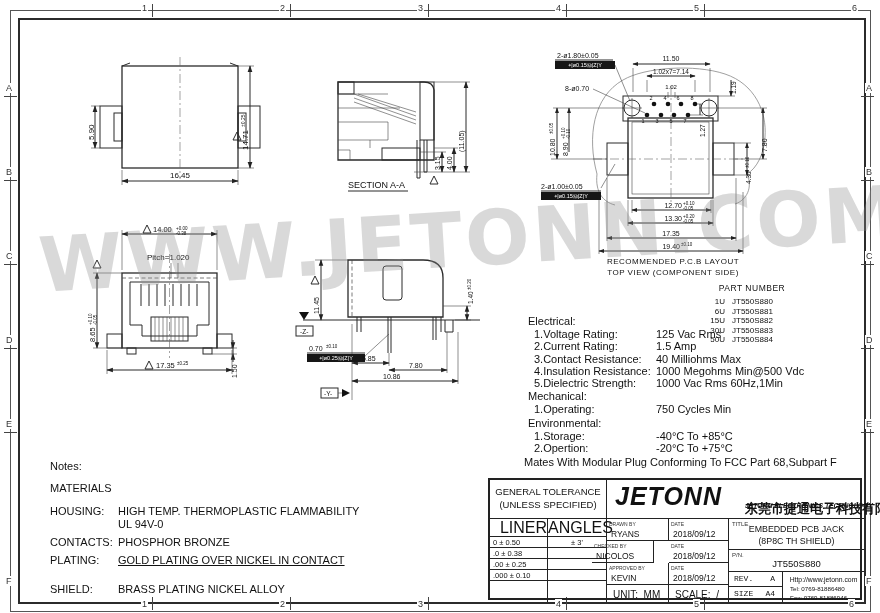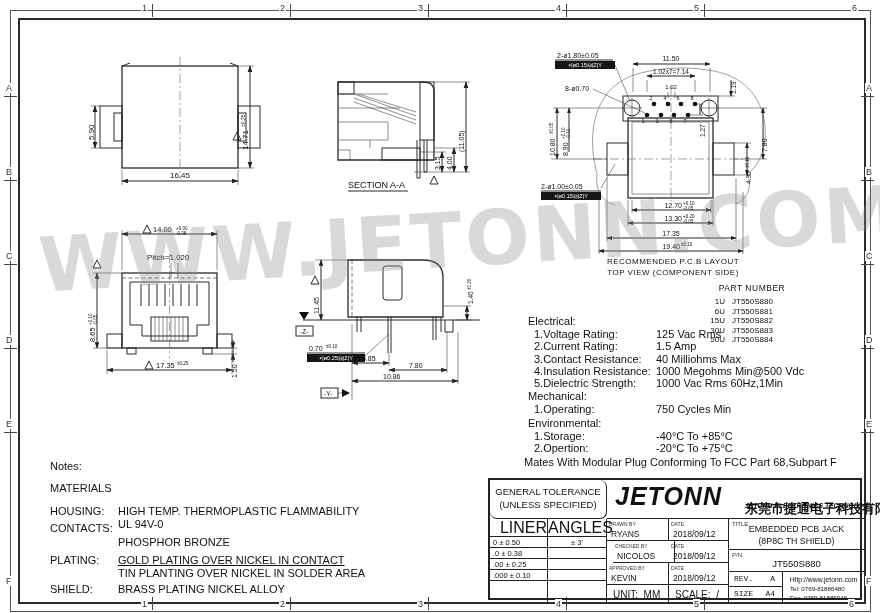--- a/index.html
+++ b/index.html
@@ -494,32 +494,31 @@
       </div>
   </div>
   <div class="abs" style="left:524px;top:456px;font-size:11px;">Mates With Modular Plug Conforming To FCC Part 68,Subpart F</div>
 
   <div class="abs" style="left:50px;top:460px;width:430px;height:138px;">
     <div class="notes-label" style="top:0;">Notes:</div>
     <div class="notes-label" style="top:22px;">MATERIALS</div>
     <div class="notes-label" style="top:45px;">HOUSING:</div>
     <div class="notes-val" style="top:45px;">HIGH TEMP. THERMOPLASTIC FLAMMABILITY</div>
     <div class="notes-val" style="top:58px;">UL 94V-0</div>
-    <div class="notes-label" style="top:62px;">CONTACTS:</div>
+    <div class="notes-label" style="top:76px;">CONTACTS:</div>
     <div class="notes-val" style="top:76px;">PHOSPHOR BRONZE</div>
     <div class="notes-label" style="top:94px;">PLATING:</div>
     <div class="notes-val" style="top:94px;text-decoration:underline;">GOLD PLATING OVER NICKEL IN CONTACT</div>
-    <div class="notes-val" style="top:107px;">TIN PLANTING OVER NICKEL IN SOLDER AREA</div>
     <div class="notes-label" style="top:123px;">SHIELD:</div>
     <div class="notes-val" style="top:123px;">BRASS PLATING NICKEL ALLOY</div>
   </div>
 
   <div class="tb tb-border" style="left:488px;top:478px;width:374px;height:122px;">
 
-    <div class="cell br bb tol-head" style="left:0;top:0;width:117px;height:39px;border-radius:7px;">
+    <div class="cell br bb tol-head" style="left:0;top:0;width:117px;height:39px;">
       <div>GENERAL TOLERANCE</div>
       <div>(UNLESS SPECIFIED)</div>
     </div>
     <div class="cell br bb lin-head" style="left:0;top:39px;width:58px;height:18px;">LINER</div>
     <div class="cell br bb lin-head" style="left:58px;top:39px;width:59px;height:18px;">ANGLES</div>
     <div class="cell br bb tol-row" style="left:0;top:57px;width:58px;height:11px;">0    ±    0.50</div>
     <div class="cell br bb tol-row-a" style="left:58px;top:57px;width:59px;height:11px;">± 3'</div>
     <div class="cell br bb tol-row" style="left:0;top:68px;width:58px;height:11px;">.0    ±    0.38</div>
     <div class="cell br bb tol-row-a" style="left:58px;top:68px;width:59px;height:11px;"></div>
     <div class="cell br bb tol-row" style="left:0;top:79px;width:58px;height:11px;">.00   ±    0.25</div>
@@ -536,21 +535,21 @@
     </div>
 
     <div class="cell br bb" style="left:117px;top:39px;width:62px;height:22px;">
       <span class="sig-label">DRAWN BY</span>
         <span class="sig-name">RYANS</span>
     </div>
     <div class="cell br bb" style="left:179px;top:39px;width:60px;height:22px;">
       <span class="sig-label">DATE</span>
         <span class="sig-name">2018/09/12</span>
     </div>
-    <div class="cell br bb" style="left:123px;top:61px;width:62px;height:22px;">
+    <div class="cell br bb" style="left:102px;top:61px;width:62px;height:22px;">
       <span class="sig-label">CHECKED BY</span>
         <span class="sig-name">NICOLOS</span>
     </div>
     <div class="cell br bb" style="left:179px;top:61px;width:60px;height:22px;">
       <span class="sig-label">DATE</span>
         <span class="sig-name">2018/09/12</span>
     </div>
     <div class="cell br bb" style="left:117px;top:83px;width:62px;height:22px;">
       <span class="sig-label">APPROVED BY</span>
         <span class="sig-name">KEVIN</span>

